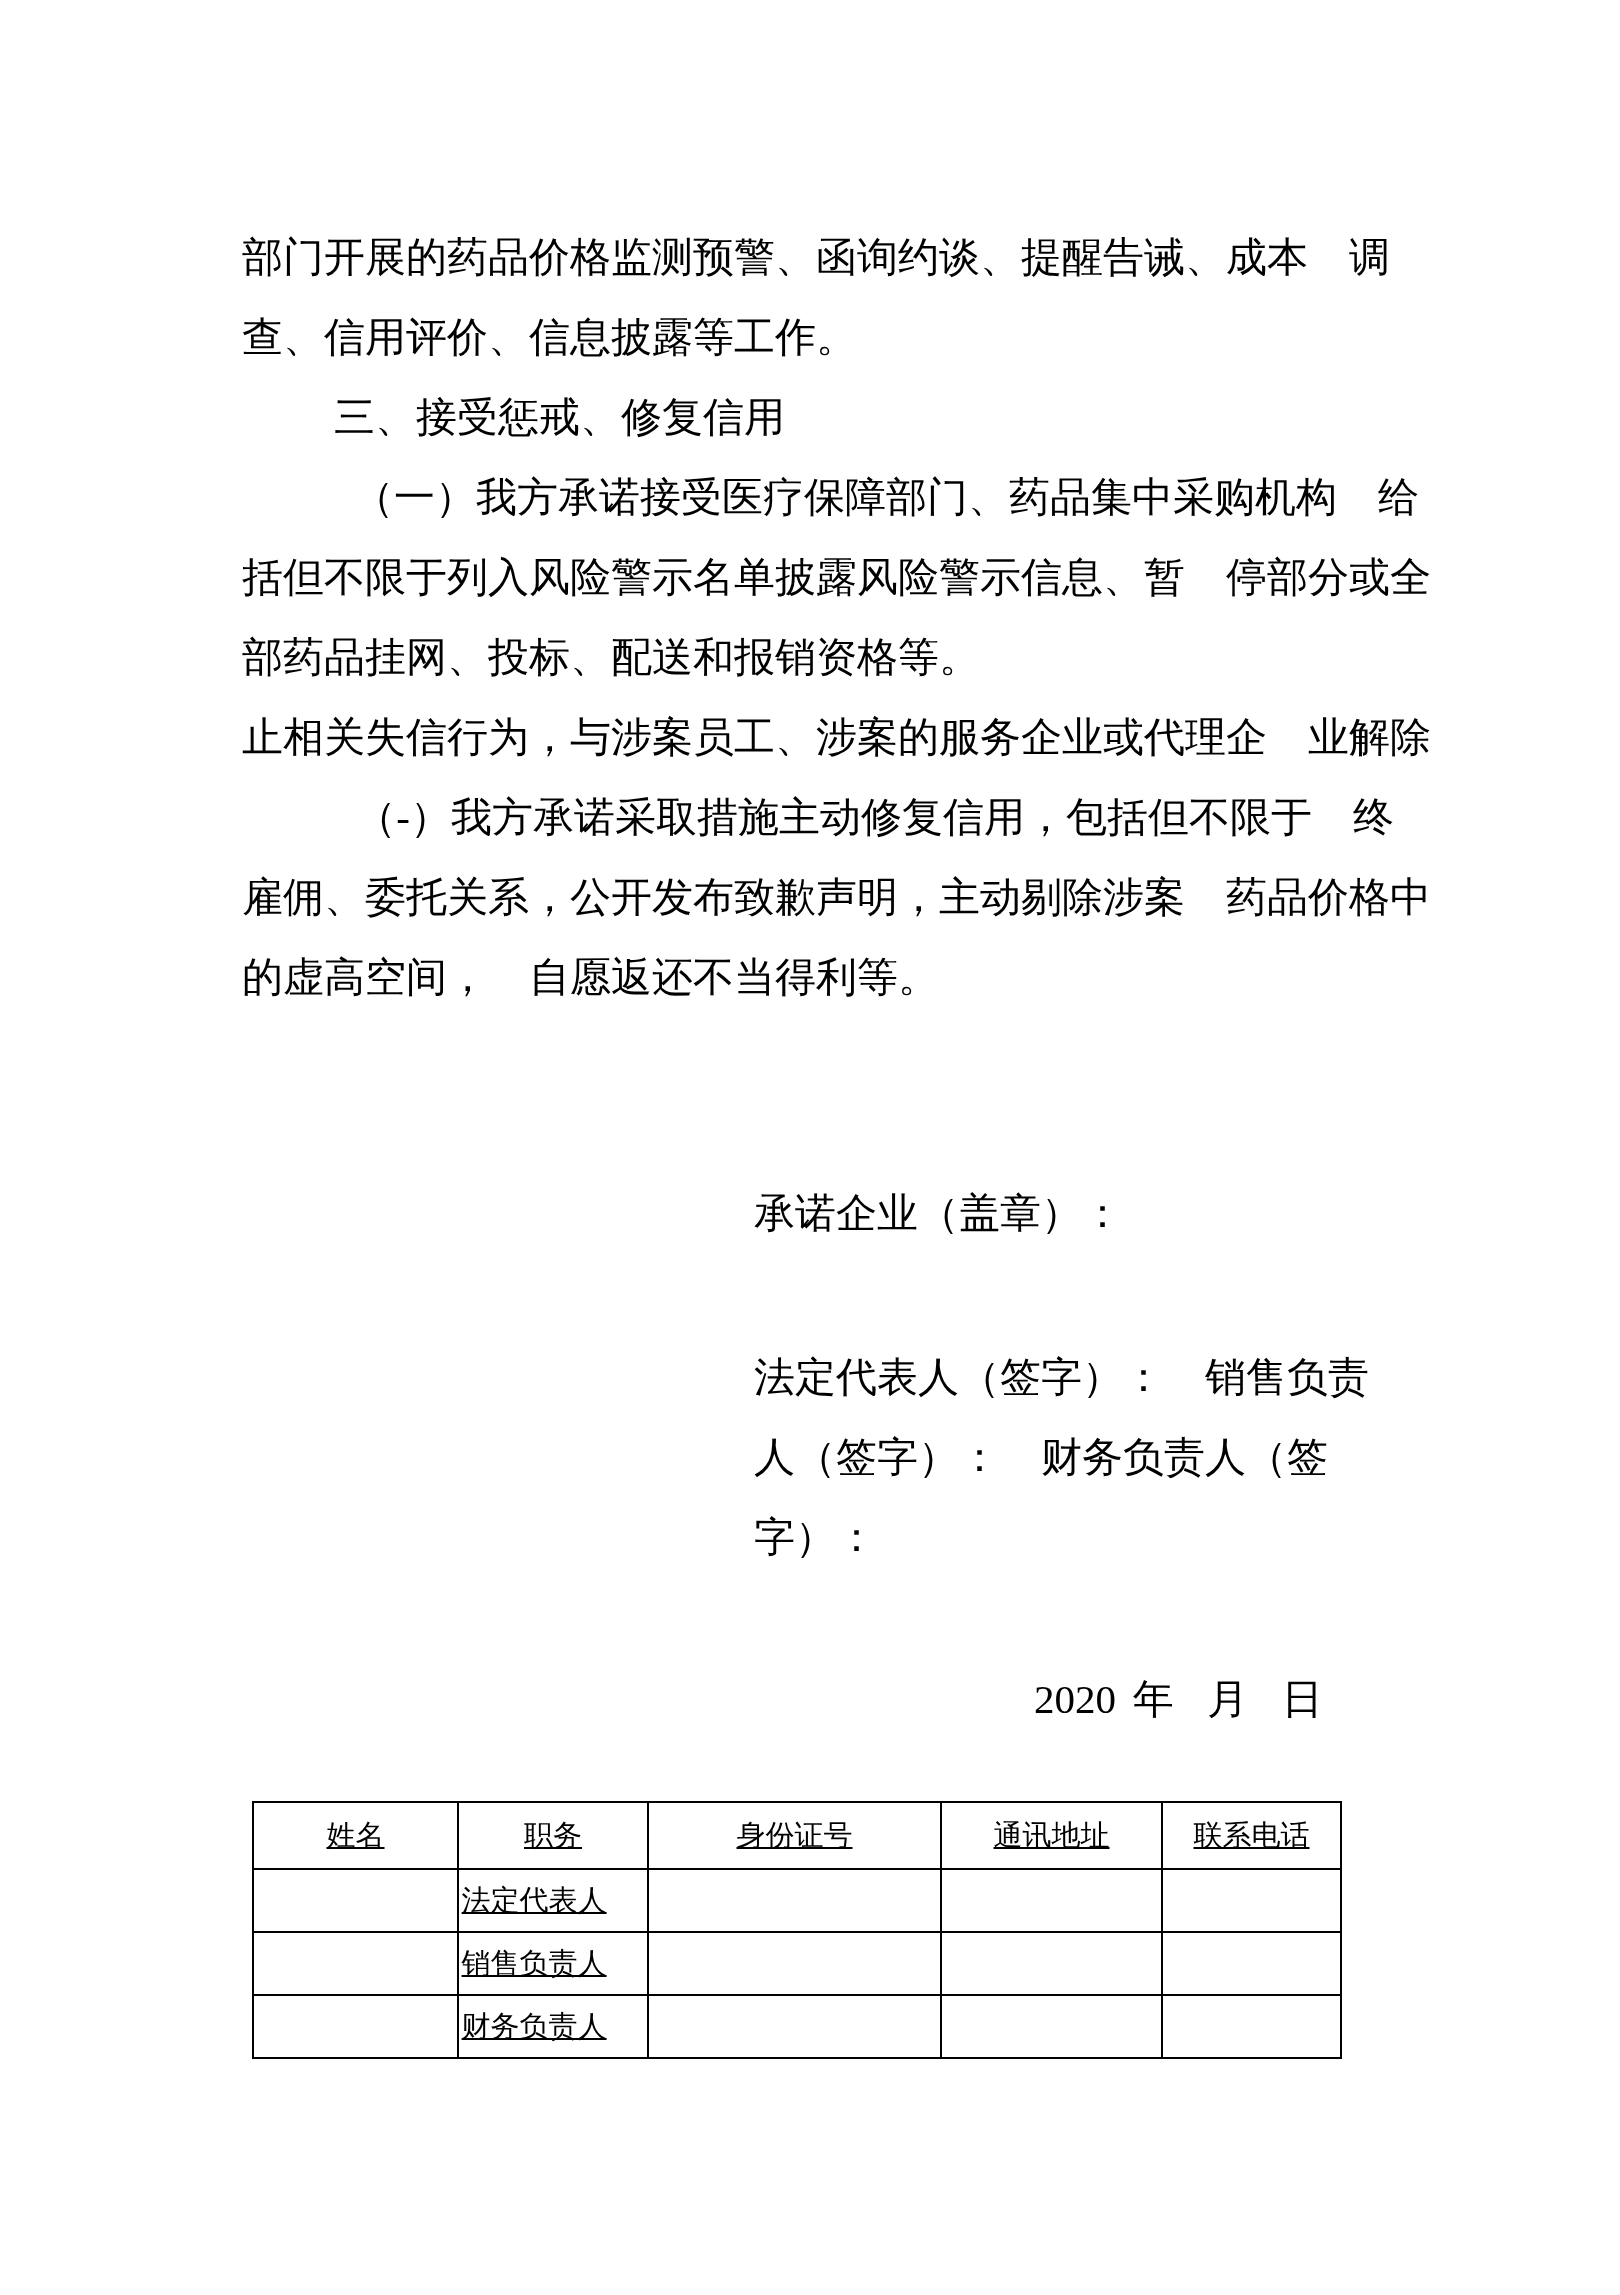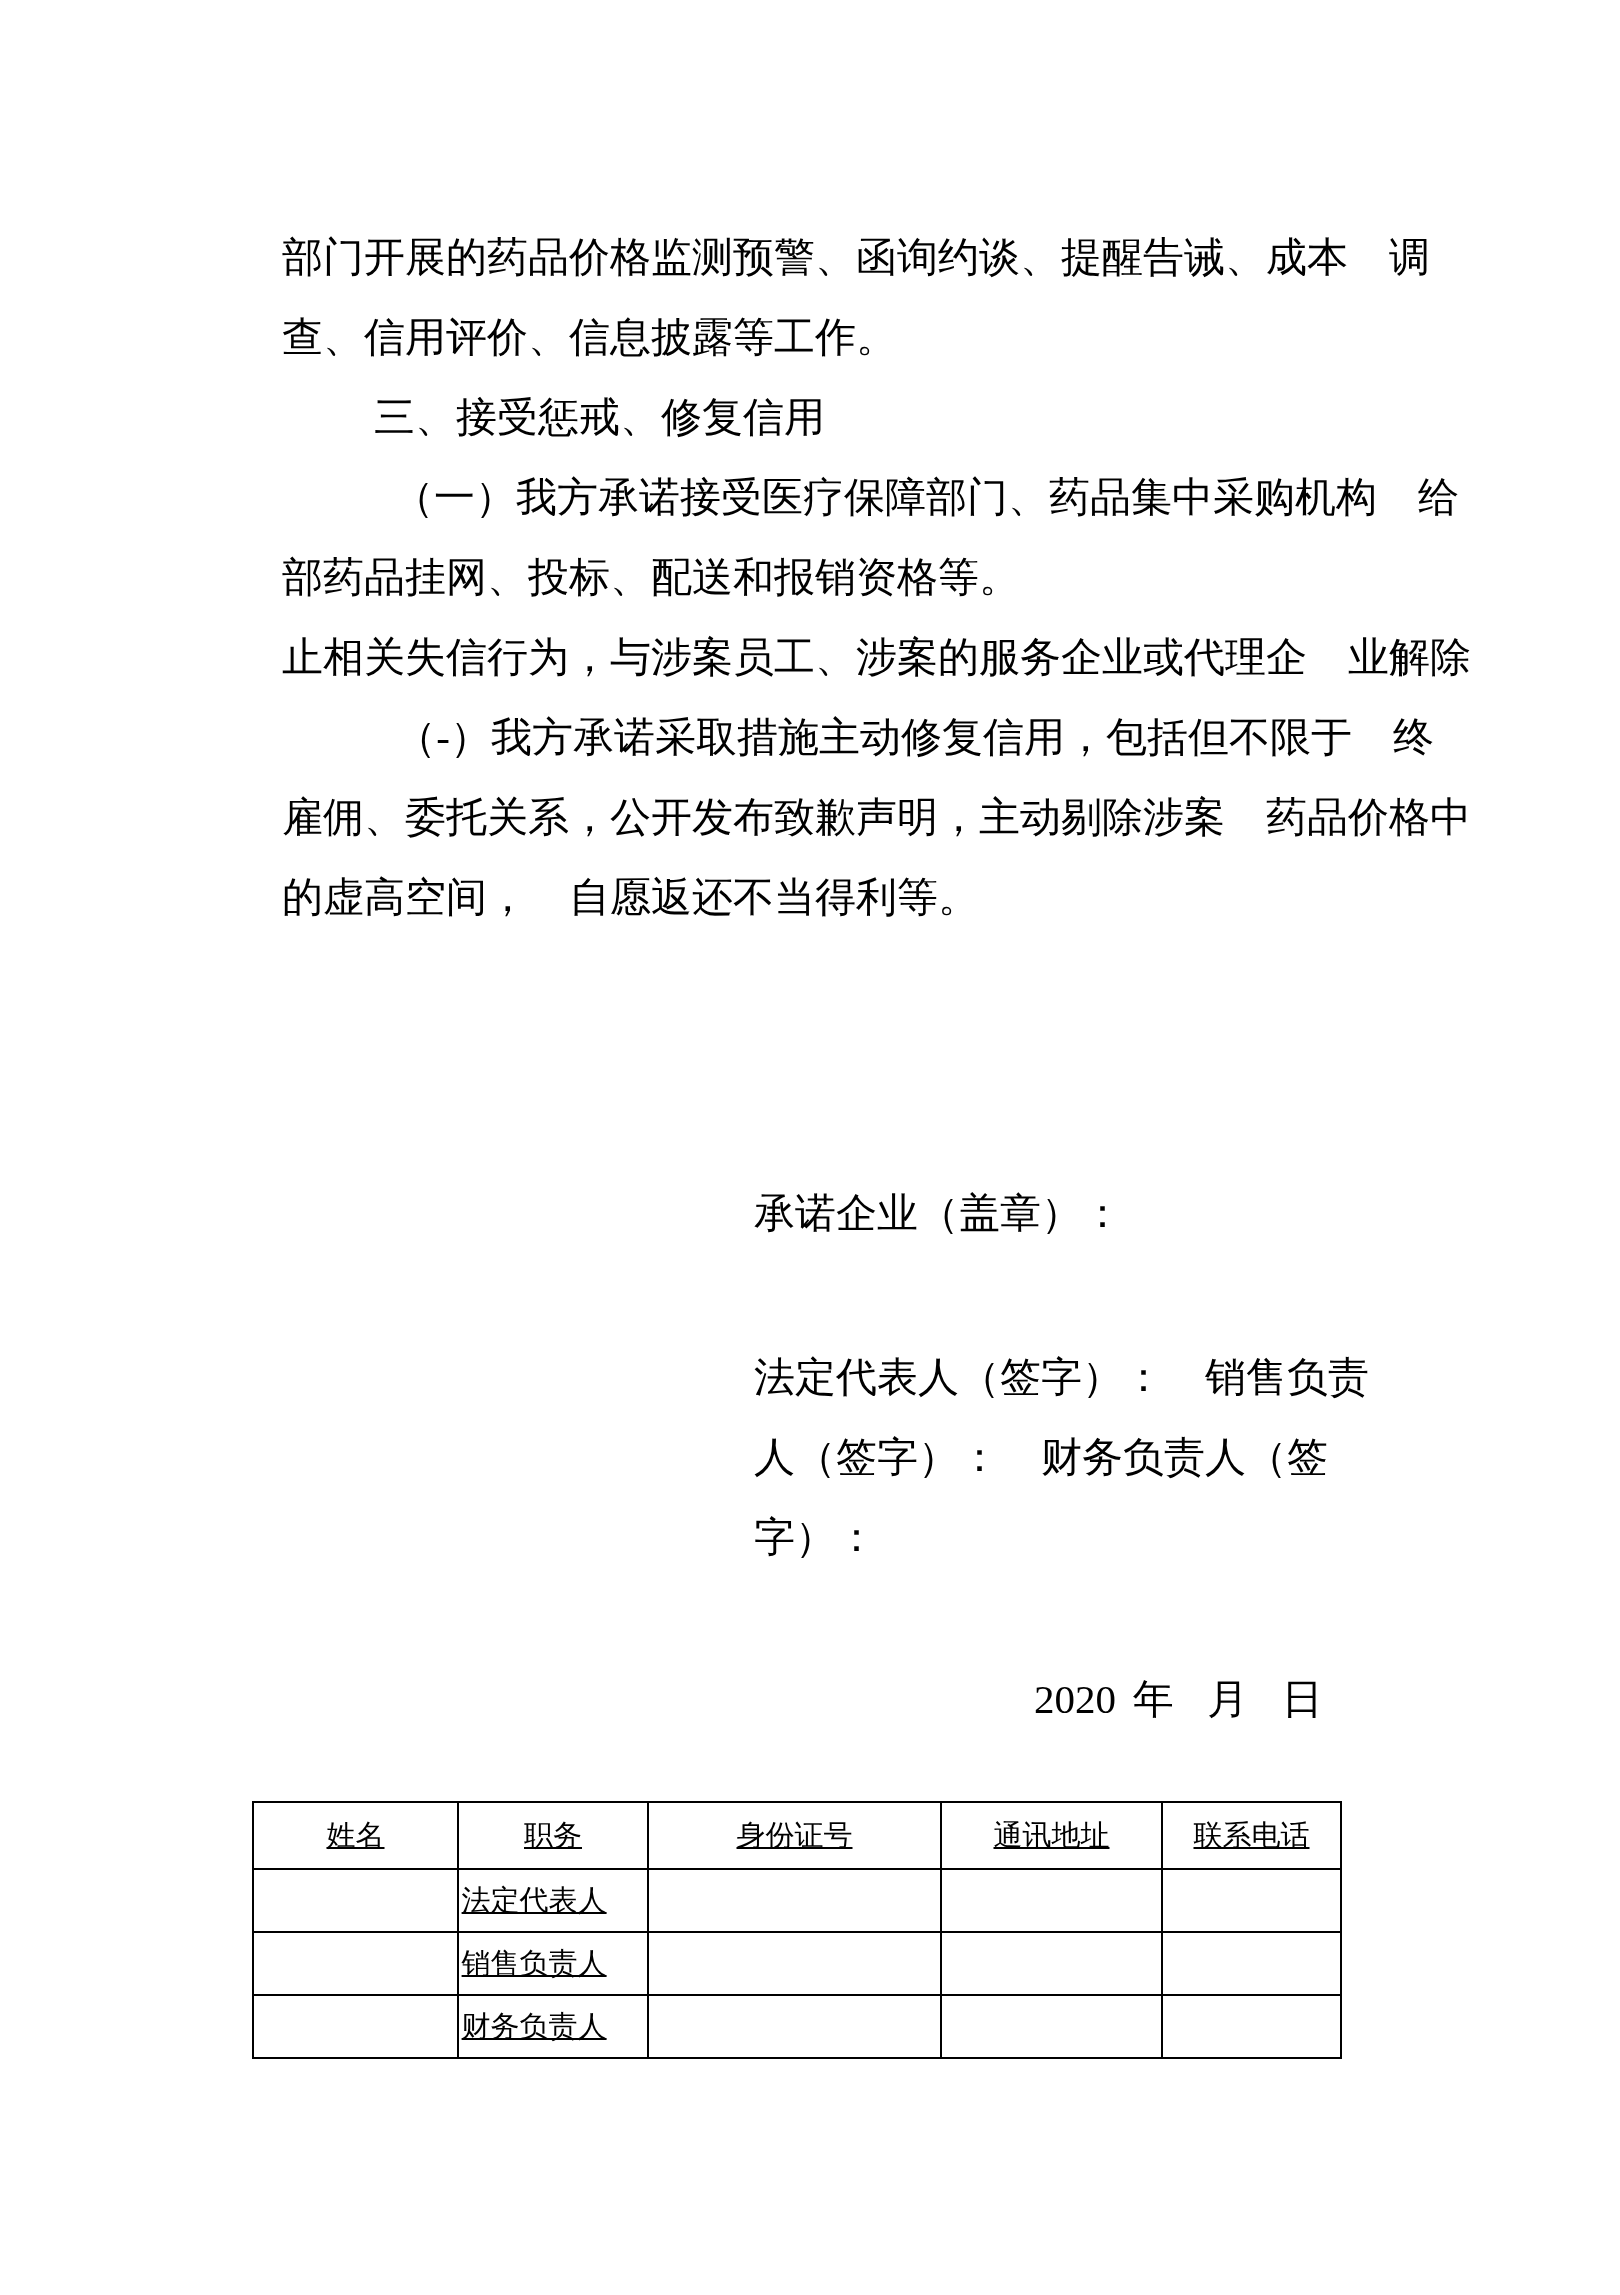--- a/index.html
+++ b/index.html
@@ -12,21 +12,21 @@
     overflow:hidden;
   }
   .line{
     white-space:pre;
     font-size:41px;
     line-height:80px;
     height:80px;
   }
   .body-block{
     position:absolute;
-    left:242px;top:217px;width:1152px;margin-left:40px;
+    left:242px;top:217px;width:1152px;
   }
   .ind-section{padding-left:92px;}
   .ind-para{padding-left:111px;text-align:right;}
   .sig-company{
     position:absolute;left:754px;top:1173px;width:720px;
   }
   .sig-block{
     position:absolute;left:754px;top:1337px;width:720px;
   }
   .date-line{
@@ -58,20 +58,21 @@
 </head>
 <body>
 
 <div class="page">
 
   <div class="body-block">
     <div class="line">部门开展的药品价格监测预警、函询约谈、提醒告诫、成本　调</div>
     <div class="line">查、信用评价、信息披露等工作。</div>
     <div class="line ind-section">三、接受惩戒、修复信用</div>
     <div class="line ind-para">（一）我方承诺接受医疗保障部门、药品集中采购机构　给</div>
+    <div class="line">括但不限于列入风险警示名单披露风险警示信息、暂　停部分或全</div>
     <div class="line">部药品挂网、投标、配送和报销资格等。</div>
     <div class="line">止相关失信行为，与涉案员工、涉案的服务企业或代理企　业解除</div>
     <div class="line ind-para">（-）我方承诺采取措施主动修复信用，包括但不限于　终</div>
     <div class="line">雇佣、委托关系，公开发布致歉声明，主动剔除涉案　药品价格中</div>
     <div class="line">的虚高空间，　自愿返还不当得利等。</div>
   </div>
 
   <div class="sig-company line">承诺企业（盖章）：</div>
 
   <div class="sig-block">

